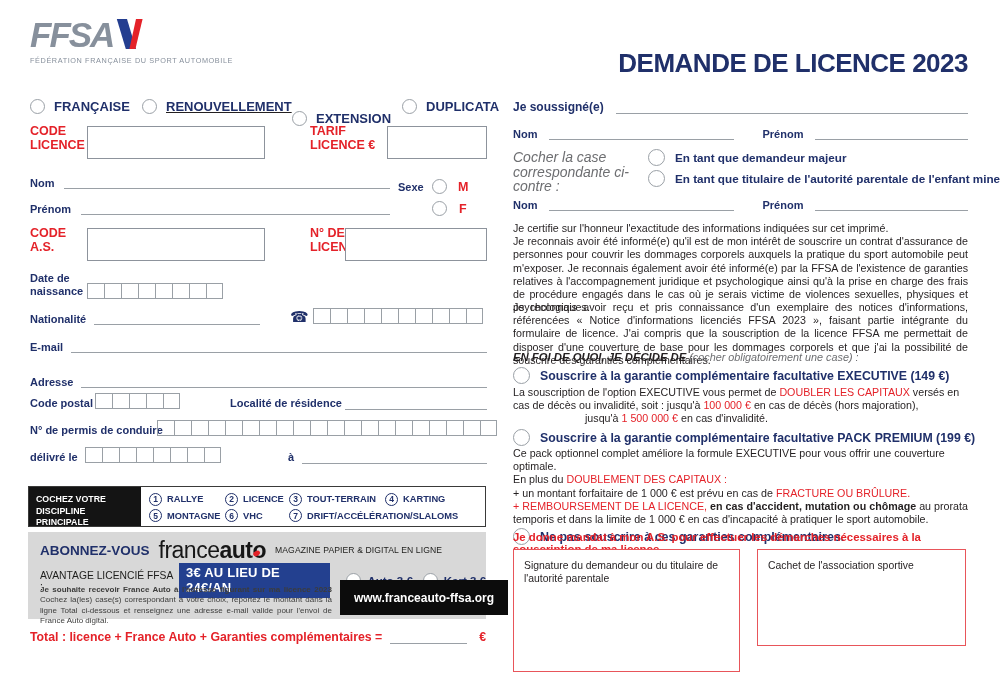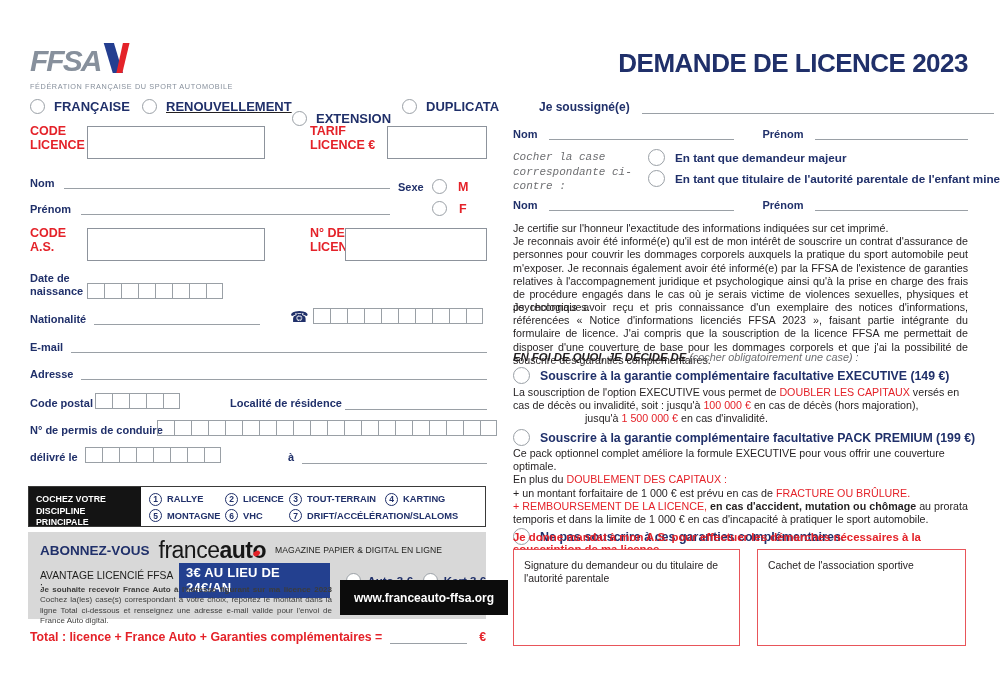--- a/index.html
+++ b/index.html
@@ -14,21 +14,21 @@
   .uline { border-bottom:1.2px solid #9aa0a6; height:13px; display:inline-block; }
   .inputbox { border:1.3px solid #8d939c; background:#fff; }
   .comb { display:flex; }
   .comb .cell { width:17px; height:16px; border-left:1.1px solid #9aa0a6; border-top:1.1px solid #9aa0a6; border-bottom:1.1px solid #9aa0a6; }
   .comb .cell:last-child { border-right:1.1px solid #9aa0a6; }
   .lbl { color:#20306a; font-weight:bold; font-size:11px; }
   .redlbl { color:#e42229; font-weight:bold; font-size:12.5px; line-height:14px; }
 
   
   .ffsa-logo { left:30px; top:18px; }
-  .ffsa-word { font-size:30px; font-weight:bold; font-style:italic; color:#87909c; letter-spacing:-2px; line-height:34px; display:inline-block;margin-top:26px; }
+  .ffsa-word { font-size:35px; font-weight:bold; font-style:italic; color:#87909c; letter-spacing:-2px; line-height:34px; display:inline-block; }
   .ffsa-mark { display:inline-block; position:relative; width:30px; height:30px; vertical-align:-2px; margin-left:1px; }
   .ffsa-mark .m-blue { position:absolute; inset:0; background:#243e90; clip-path:polygon(8% 0, 42% 0, 72% 100%, 38% 100%); }
   .ffsa-mark .m-red  { position:absolute; inset:0; background:#e42229; clip-path:polygon(72% 0, 94% 0, 70% 100%, 50% 100%); }
   .ffsa-tagline { font-size:7.3px; color:#87909c; letter-spacing:0.6px; margin-top:4px; }
 
   
   .main-title { left:513px; top:48px; width:455px; text-align:right; font-size:26px; font-weight:bold; color:#20306a; letter-spacing:-0.5px; }
 
   
   .type-group { display:flex; align-items:center; gap:9px; }
@@ -164,21 +164,21 @@
       <span class="cell"></span>
       <span class="cell"></span>
       <span class="cell"></span>
     </div>
 
   <div class="abs field-row" style="left:30px; top:340px; width:457px;">
     <span class="lbl">E-mail</span>
     <span class="uline" style="flex:1; margin-left:8px;"></span>
   </div>
 
-  <div class="abs field-row" style="left:30px; top:367px; width:457px;">
+  <div class="abs field-row" style="left:30px; top:375px; width:457px;">
     <span class="lbl">Adresse</span>
     <span class="uline" style="flex:1; margin-left:8px;"></span>
   </div>
 
   <span class="abs lbl" style="left:30px; top:397px;">Code postal</span>
   <div class="abs comb" style="left:95px; top:393px;">
       <span class="cell"></span>
       <span class="cell"></span>
       <span class="cell"></span>
       <span class="cell"></span>
@@ -283,33 +283,33 @@
     <div class="fa-small"><span class="bold">Je souhaite recevoir France Auto à l'adresse figurant sur ma licence 2023</span><span> Cochez la(les) case(s) correspondant à votre choix, reportez le montant dans la ligne Total ci-dessous et renseignez une adresse e-mail valide pour l'envoi de France Auto digital.</span></div>
     <div class="fa-url-box">www.franceauto-ffsa.org</div>
   </div>
 
   <div class="abs total-row">
     <span class="total-label">Total : licence + France Auto + Garanties complémentaires =</span>
     <span class="uline total-line"></span>
     <span class="total-euro">€</span>
   </div>
 
-  <div class="abs rc field-row" style="top:100px;margin-left:26px;">
+  <div class="abs rc field-row" style="top:100px;">
     <span class="lbl" style="font-size:12px;">Je soussigné(e)</span>
     <span class="uline" style="flex:1; margin-left:12px;"></span>
   </div>
 
   <div class="abs rc field-row" style="top:127px;">
     <span class="lbl">Nom</span>
     <span class="uline" style="width:185px; margin-left:12px;"></span>
     <span class="lbl" style="margin-left:28px;">Prénom</span>
     <span class="uline" style="flex:1; margin-left:12px;"></span>
   </div>
 
-  <div class="abs" style="left:513px; top:150px; width:125px; font-size:11px; line-height:14.5px;font-family:Liberation Mono, monospace;">
+  <div class="abs" style="left:513px; top:150px; width:125px; font-size:14px; line-height:14.5px;">
     <span class="italic-gray">Cocher la case correspondante ci-contre :</span>
   </div>
   <div class="abs opt-head" style="left:648px; top:149px;">
     <span class="radio lg"></span>
     <span class="oh-label" style="font-size:11.7px;">En tant que demandeur majeur</span>
   </div>
   <div class="abs opt-head" style="left:648px; top:170px;">
     <span class="radio lg"></span>
     <span class="oh-label" style="font-size:11.7px; white-space:nowrap;">En tant que titulaire de l'autorité parentale de l'enfant mineur :</span>
   </div>
@@ -354,20 +354,20 @@
     <div style="text-align:justify;"><span class="red">+ REMBOURSEMENT DE LA LICENCE,</span><span class="bold"> en cas d'accident, mutation ou chômage</span><span> au prorata temporis et dans la limite de 1 000 € en cas d'incapacité à pratiquer le sport automobile.</span></div>
   </div>
 
   <div class="abs opt-head" style="left:513px; top:509px;margin-top:19px;">
     <span class="radio lg"></span>
     <span class="oh-label" style="font-size:12.5px;">Ne pas souscrire à ces garanties complémentaires.</span>
   </div>
 
   <div class="abs rc mandat" style="top:531px;">Je donne mandat à mon A.S. pour effectuer les démarches nécessaires à la souscription de ma licence.</div>
 
-  <div class="sig-box" style="left:513px; top:549px; width:227px; height:97px;">
+  <div class="sig-box" style="left:513px; top:549px; width:227px; height:123px;">
     <span>Signature du demandeur ou du titulaire de l'autorité parentale</span>
   </div>
   <div class="sig-box" style="left:757px; top:549px; width:209px; height:97px;">
     <span>Cachet de l'association sportive</span>
   </div>
 
 </div>
 
 </body></html>

